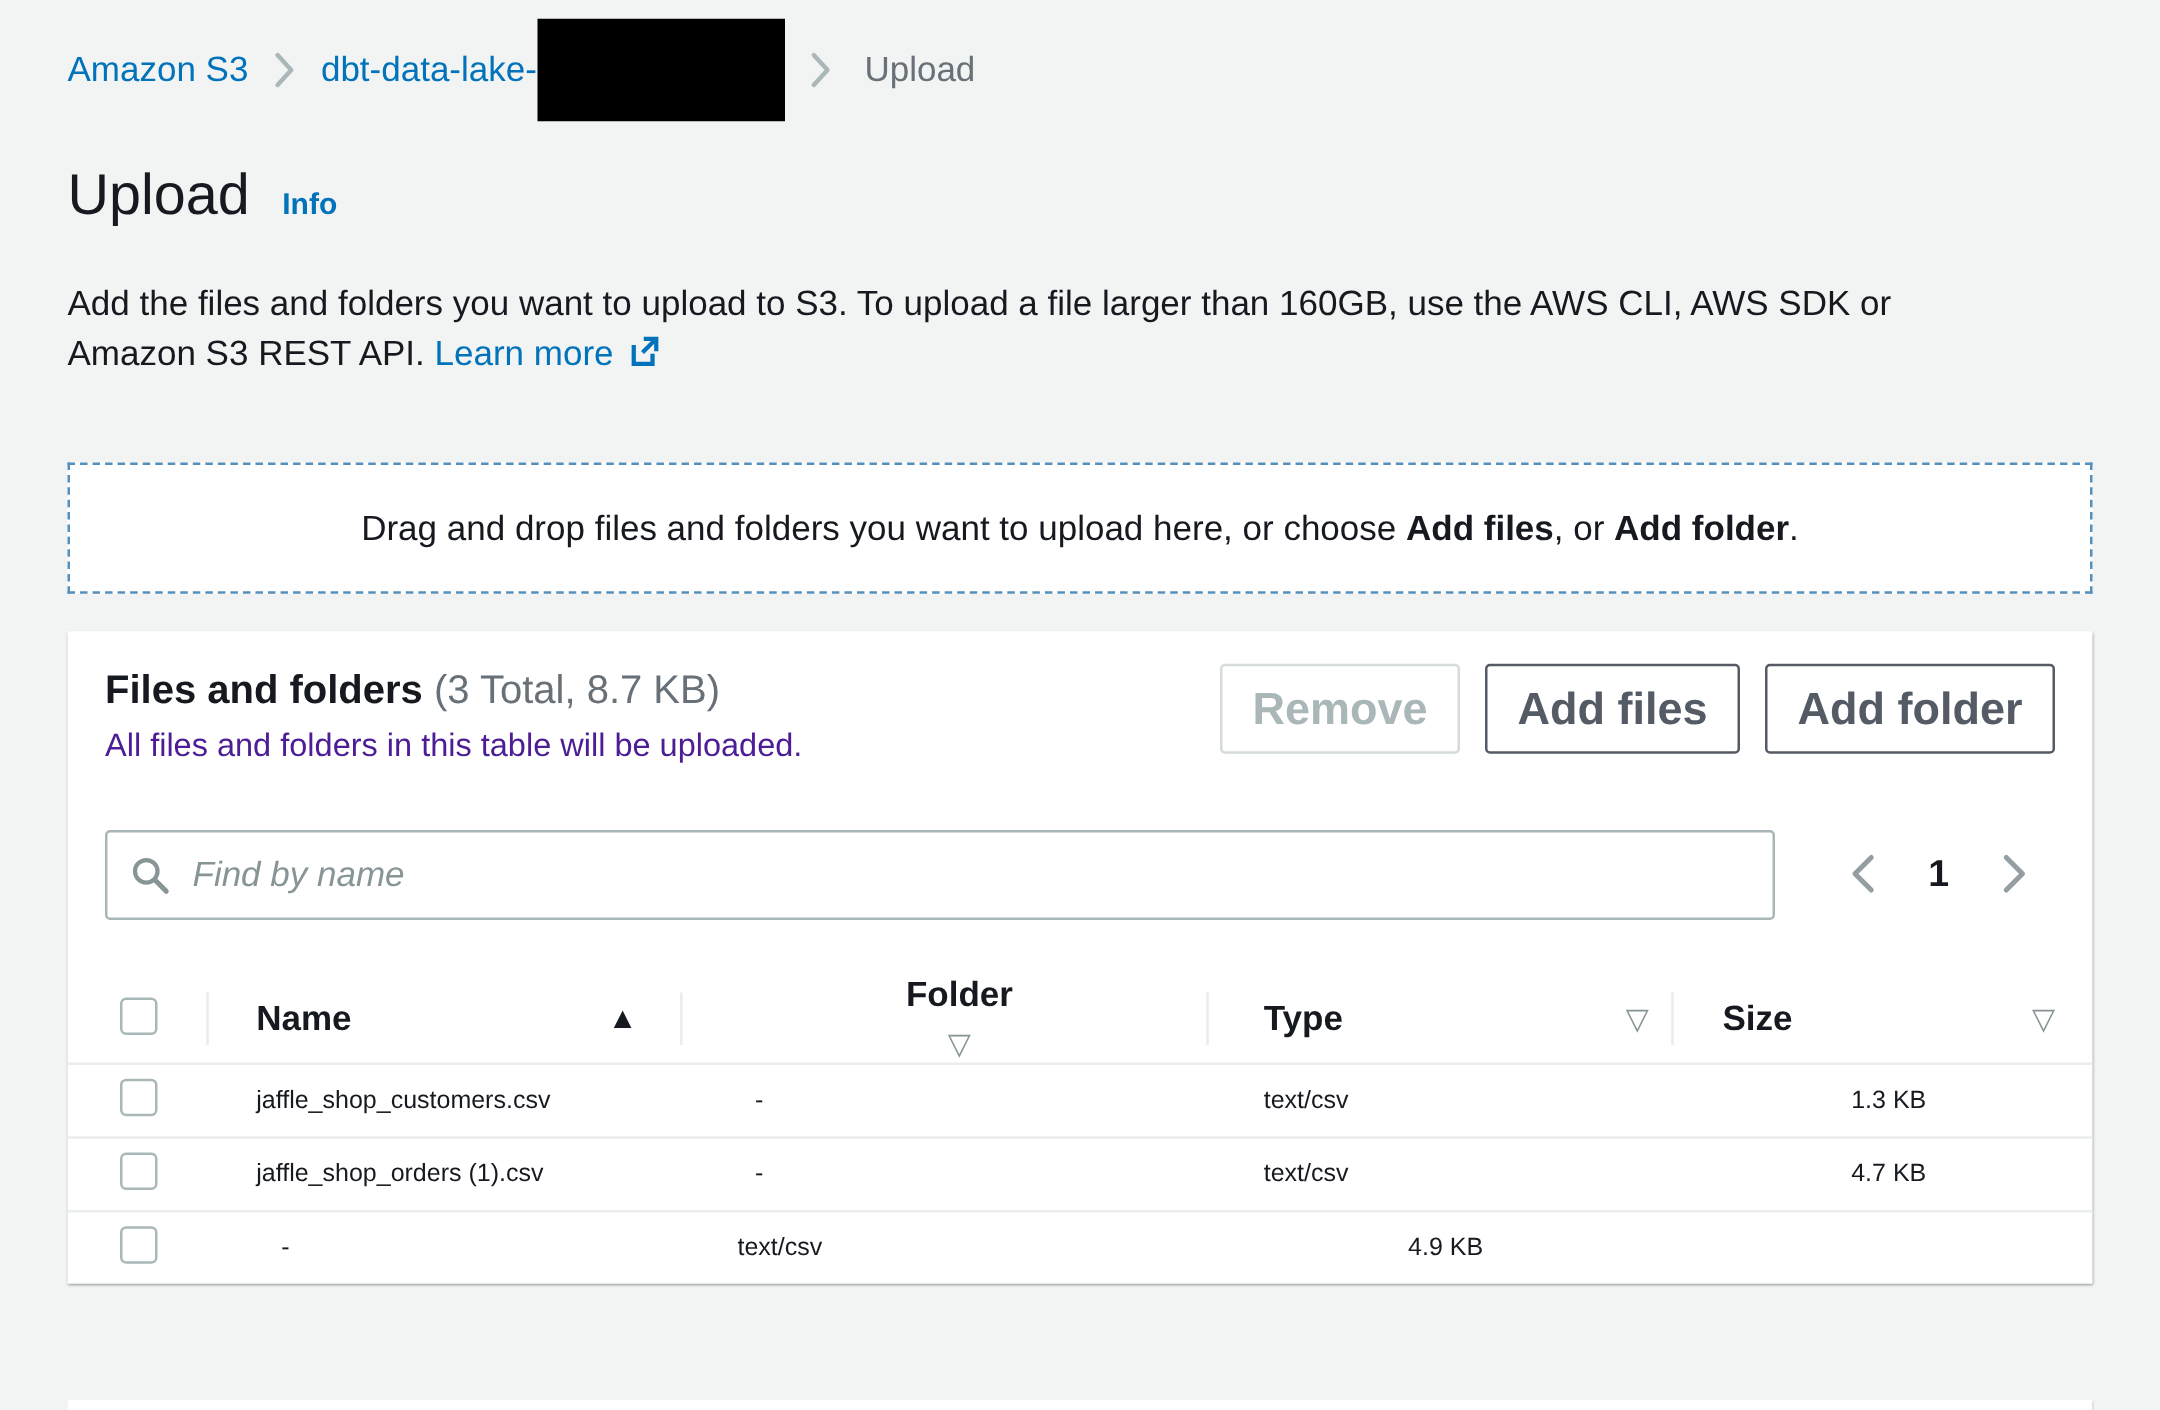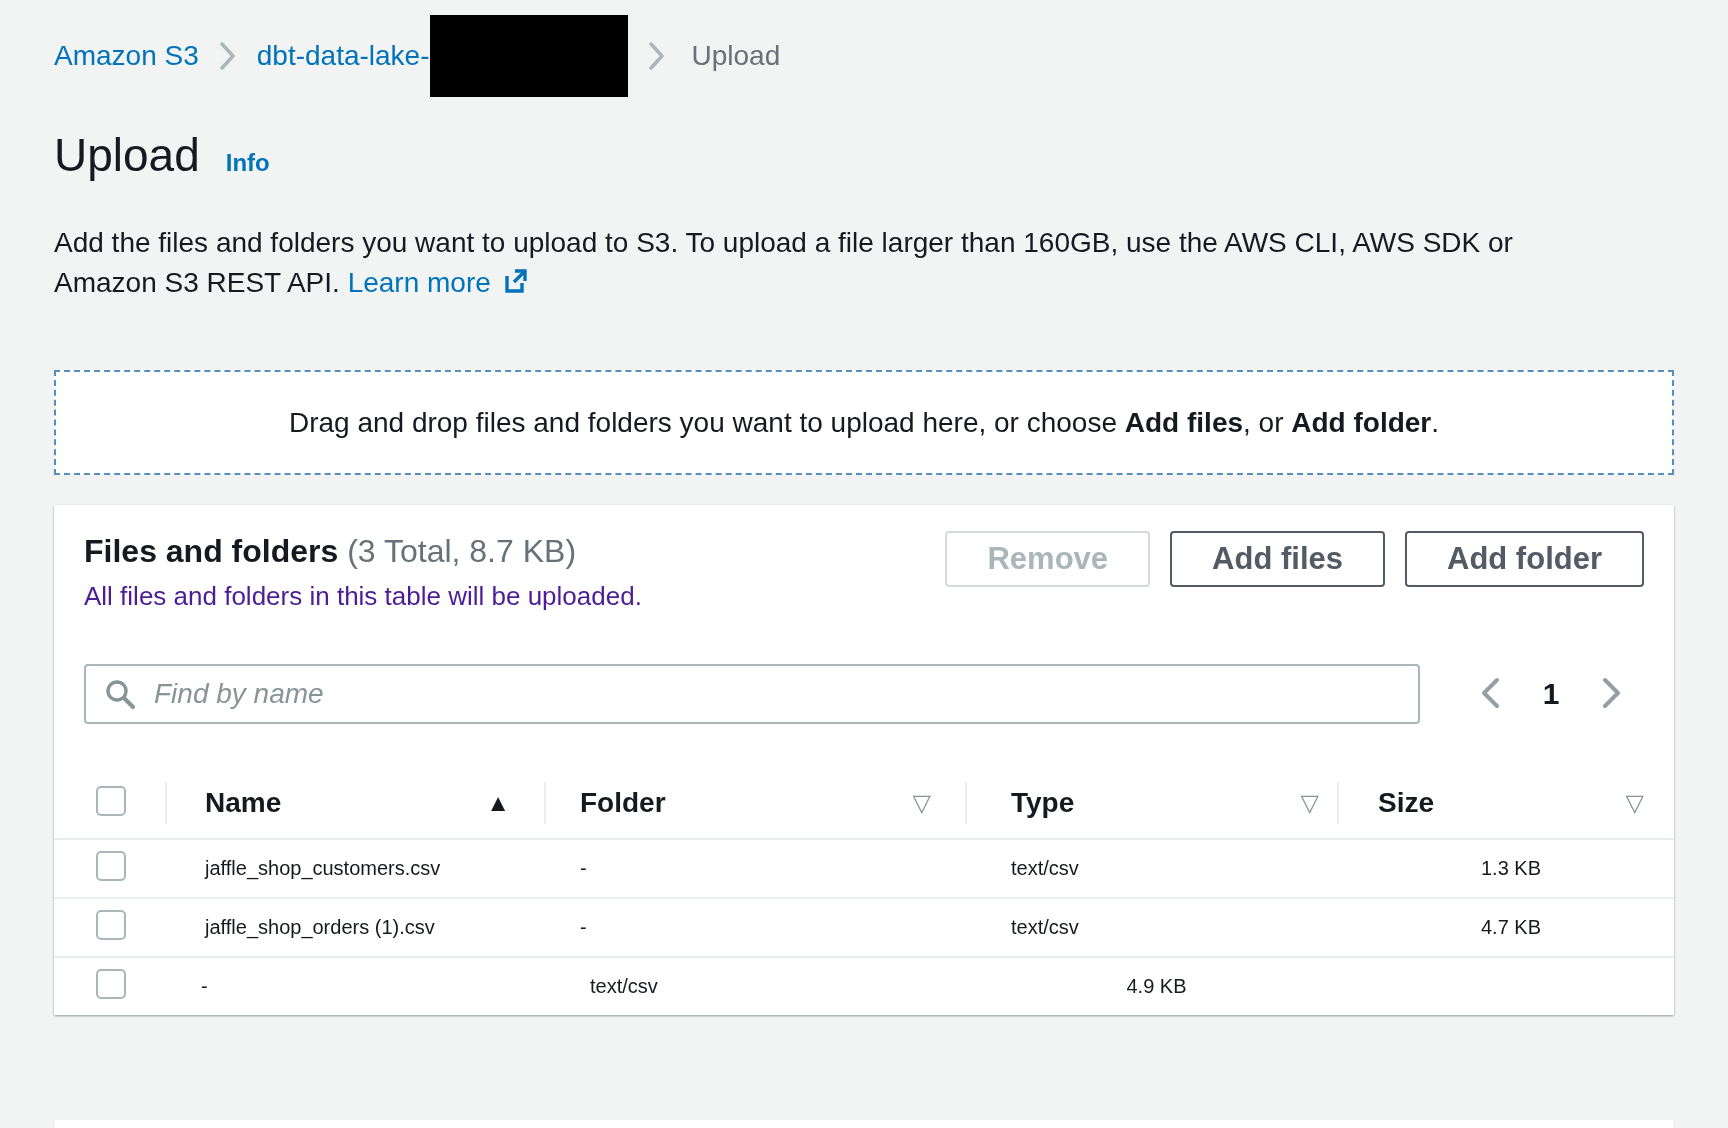--- a/index.html
+++ b/index.html
@@ -44,32 +44,32 @@
     margin-top: 30px; background: #fff;
     box-shadow: 0 1px 2px 0 rgba(0, 28, 36, 0.4);
     padding: 26px 30px 0 30px;
   }
   .panel-head { display: flex; justify-content: space-between; align-items: flex-start; }
   .panel-title { font-size: 32px; line-height: 40px; font-weight: 700; margin: 0; color: #16191f; }
   .panel-count { color: #687078; font-weight: 400; }
   .panel-sub { margin-top: 10px; font-size: 26px; color: #4c1d95; }
   .btn-row { display: flex; gap: 20px; }
   .btn {
-    height: 56px; padding: 0 40px; background: #fff;
+    height: 72px; padding: 0 24px; background: #fff;
     border: 2px solid #545b64; border-radius: 4px;
-    font-family: inherit; font-size: 31px; font-weight: 700; color: #545b64;
+    font-family: inherit; font-size: 36px; font-weight: 700; color: #545b64;
     cursor: pointer;
   }
   .btn.disabled { border-color: #d5dbdb; color: #aab7b8; cursor: default; }
 
   
   .search-row { display: flex; align-items: center; margin-top: 52px; }
   .search-box {
     flex: 1; display: flex; align-items: center; gap: 16px;
-    height: 60px; border: 2px solid #aab7b8; border-radius: 4px;
+    height: 72px; border: 2px solid #aab7b8; border-radius: 4px;
     background: #fff; padding: 0 18px;
   }
   .search-box input {
     flex: 1; height: 100%; border: none; outline: none; background: transparent;
     font-family: inherit; font-size: 28px; color: #16191f;
   }
   .search-box input::placeholder { font-style: italic; color: #879596; }
   .pagination { width: 224px; display: flex; align-items: center; justify-content: flex-end; }
   .page-btn { background: none; border: none; padding: 0; width: 64px; display: flex; justify-content: center; cursor: pointer; }
   .page-num { font-size: 30px; font-weight: 700; color: #16191f; width: 58px; text-align: center; }
@@ -83,21 +83,21 @@
   }
   .thead { height: 72px; border-bottom: 2px solid #eaeded; }
   .th { position: relative; display: flex; align-items: center; justify-content: space-between; height: 100%; font-size: 28px; font-weight: 700; cursor: pointer; }
   .th .lbl { color: #16191f; }
   .th-divider::before {
     content: ""; position: absolute; left: 0; top: 14px; bottom: 14px;
     width: 2px; background: #eaeded;
   }
   .col-check { padding-left: 42px; }
   .col-name { padding-left: 40px; padding-right: 34px; }
-  .col-folder { padding-left: 36px; padding-right: 34px; }
+  .col-folder { padding-left: 60px; padding-right: 34px; flex-direction: column; }
   .col-type { padding-left: 46px; padding-right: 18px; }
   .col-size { padding-left: 41px; padding-right: 30px; text-align: center; }
   .sort-asc { font-size: 24px; color: #16191f; }
   .filter-caret { font-size: 24px; color: #879596; }
 
   .trow { border-bottom: 2px solid #eaeded; font-size: 20px; }
   .trow:last-child { border-bottom: none; }
   .trow .cell { padding-top: 10px; padding-bottom: 10px; line-height: 37px; }
   .name-text { display: block; max-width: 308px; overflow-wrap: break-word; }
 

